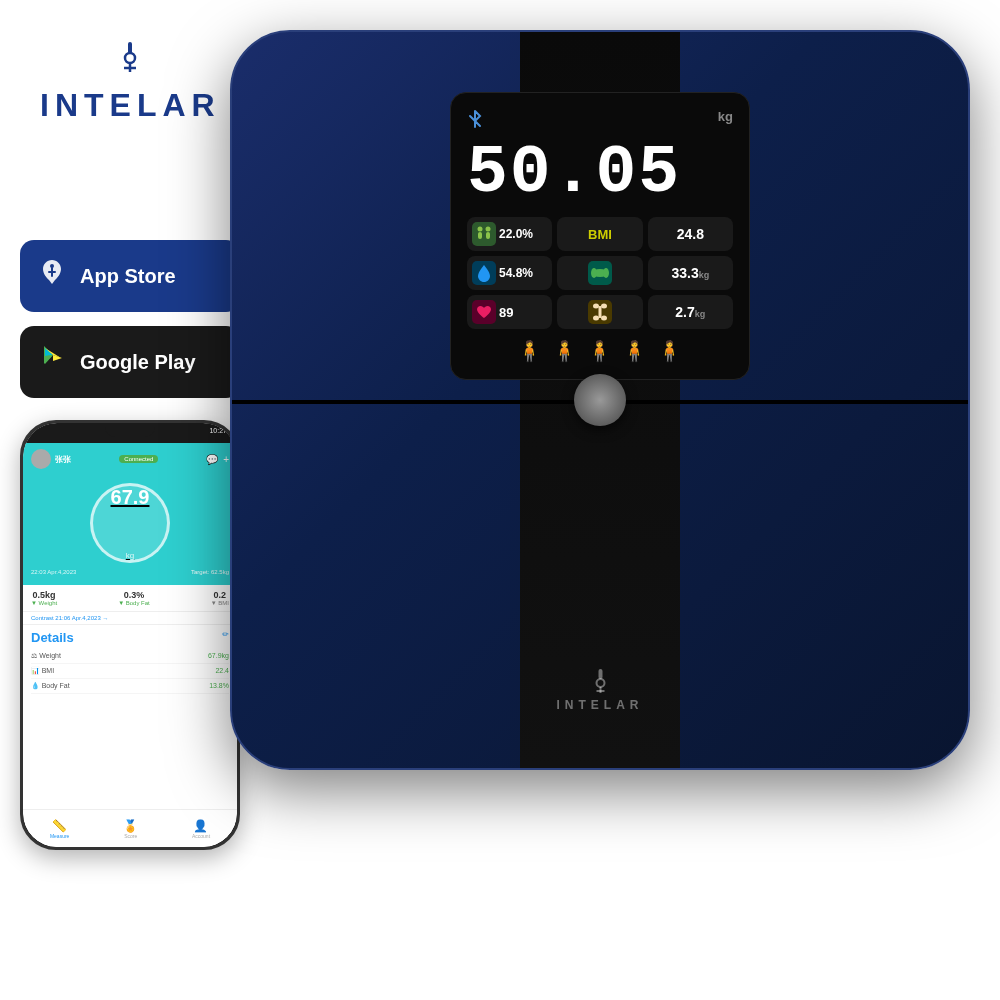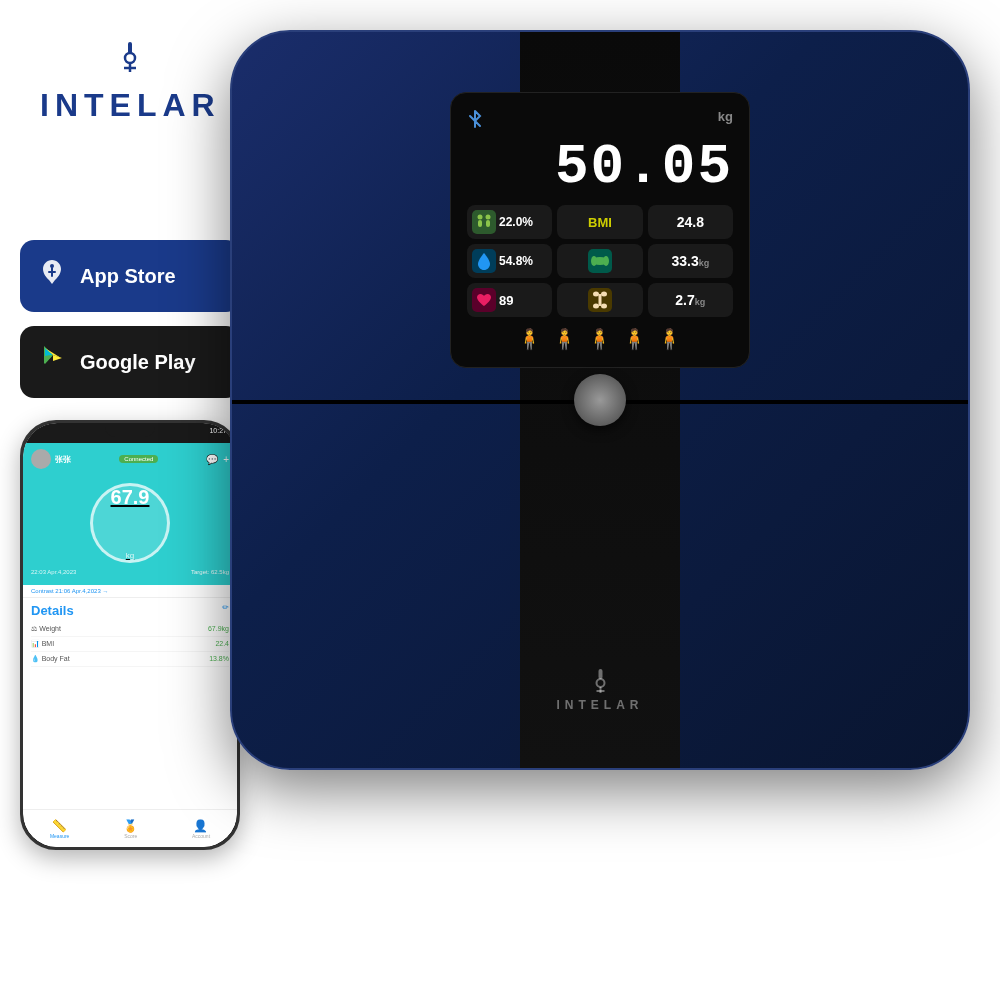--- a/index.html
+++ b/index.html
@@ -208,20 +208,34 @@
       <div style="width:80px;height:80px;border-radius:50%;border:3px solid rgba(255,255,255,0.7);display:flex;flex-direction:column;align-items:center;justify-content:space-between;background:rgba(255,255,255,0.15);text-decoration:underline;">
         <span style="font-size:20px;font-weight:bold;color:white;">67.9</span>
         <span style="font-size:8px;color:rgba(255,255,255,0.8);">kg</span>
       </div>
       <div style="display:flex;justify-content:space-between;width:100%;margin-top:6px;">
         <span style="font-size:6px;color:rgba(255,255,255,0.8);">22:03 Apr.4,2023</span>
         <span style="font-size:6px;color:rgba(255,255,255,0.9);">Target: 62.5kg</span>
       </div>
     </div>
 
+    <div style="background:white;padding:5px 8px;display:flex;justify-content:space-between;border-bottom:1px solid #eee;flex-shrink:0;">
+      <div style="text-align:center;">
+        <div style="font-size:9px;font-weight:bold;color:#333;">0.5kg</div>
+        <div style="font-size:6px;color:#4CAF50;">▼ Weight</div>
+      </div>
+      <div style="text-align:center;">
+        <div style="font-size:9px;font-weight:bold;color:#333;">0.3%</div>
+        <div style="font-size:6px;color:#4CAF50;">▼ Body Fat</div>
+      </div>
+      <div style="text-align:center;">
+        <div style="font-size:9px;font-weight:bold;color:#333;">0.2</div>
+        <div style="font-size:6px;color:#888;">▼ BMI</div>
+      </div>
+    </div>
 
     <div style="background:white;padding:3px 8px;font-size:6px;color:#2196F3;border-bottom:1px solid #eee;flex-shrink:0;">Contrast 21:06 Apr.4,2023 →</div>
 
     <div style="background:white;flex:1;padding:5px 8px;overflow:hidden;">
       <div style="display:flex;justify-content:space-between;margin-bottom:4px;">
         <span style="color:#2196F3;font-size:13px;font-weight:bold;">Details</span>
         <span style="color:#2196F3;font-size:8px;">✏</span>
       </div>
       <div style="display:flex;justify-content:space-between;padding:3px 0;border-bottom:1px solid #f5f5f5;">
         <span style="font-size:7px;color:#555;">⚖ Weight</span>
@@ -265,21 +279,21 @@
       <div class="display-top-row">
         <span style="color:#4a90d9;font-size:16px;">
           
           <svg width="16" height="20" viewBox="0 0 16 20">
             <path d="M8,2 L8,18 M8,2 L13,7 L8,12 M8,12 L13,17 M8,12 L3,7" stroke="#4a90d9" stroke-width="2" fill="none" stroke-linecap="round"></path>
           </svg>
         </span>
         <span style="color:#888;font-size:13px;font-weight:bold;">kg</span>
       </div>
 
-      <div style="font-size:56px;font-weight:900;color:white;text-align:right;line-height:1;margin-bottom:10px;font-family:'Courier New',monospace;letter-spacing:2px;">50.05</div>
+      <div style="font-size:68px;font-weight:900;color:white;text-align:left;line-height:1;margin-bottom:10px;font-family:'Courier New',monospace;letter-spacing:2px;">50.05</div>
 
       <div style="display:grid;grid-template-columns:1fr 1fr 1fr;gap:5px;">
 
         <div style="background:#1a1a1a;border-radius:8px;padding:5px;display:flex;align-items:center;gap:3px;">
           <div style="width:24px;height:24px;border-radius:5px;background:#2d5a2d;display:flex;align-items:center;justify-content:center;font-size:12px;">
             <svg width="18" height="18" viewBox="0 0 18 18">
                 <circle cx="5" cy="4" r="2.5" fill="#8BC34A"></circle>
                 <circle cx="13" cy="4" r="2.5" fill="#8BC34A"></circle>
                 <rect x="3" y="7" width="4" height="7" rx="2" fill="#8BC34A"></rect>
                 <rect x="11" y="7" width="4" height="7" rx="2" fill="#8BC34A"></rect>

